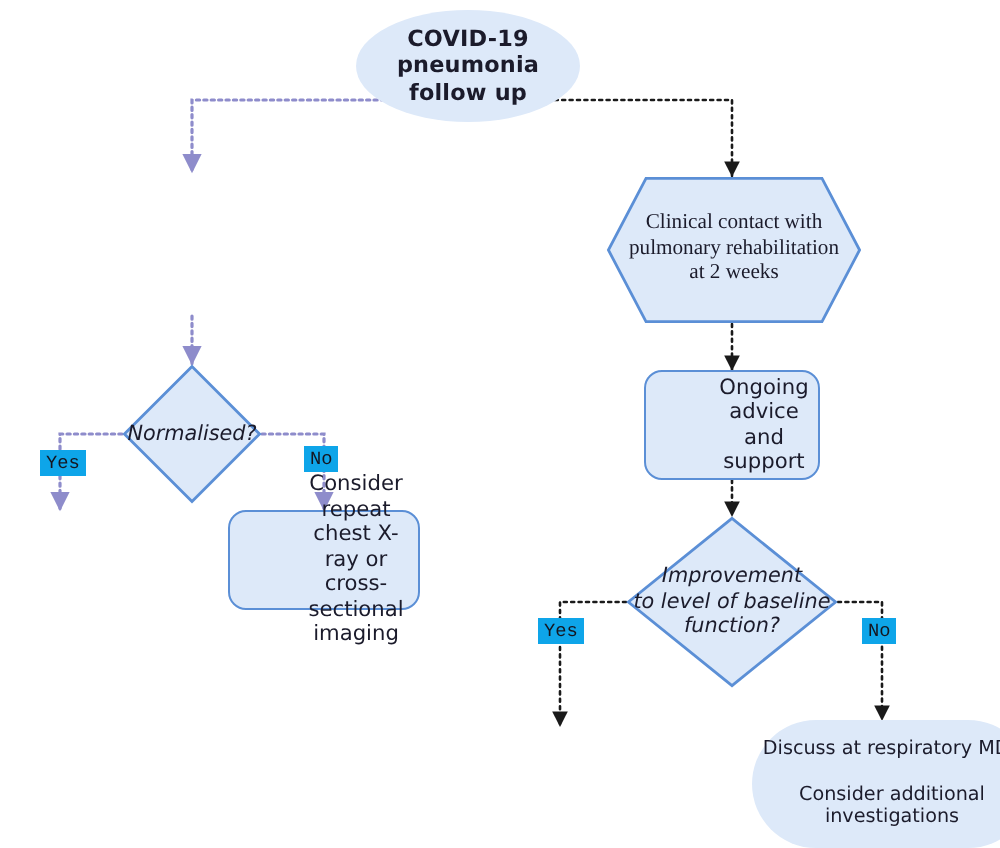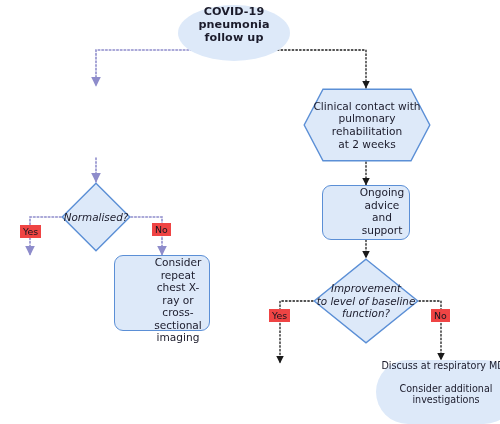--- a/index.html
+++ b/index.html
@@ -5,41 +5,41 @@
 <style>
   html,body{margin:0;padding:0;background:#ffffff;}
   body{
     width:500px;height:424px;position:relative;overflow:hidden;
     font-family:"DejaVu Sans","Liberation Sans",sans-serif;
     color:#1b1b2b;
   }
   #canvas{position:absolute;inset:0;width:500px;height:424px;}
   svg.layer{position:absolute;left:0;top:0;width:500px;height:424px;overflow:visible;}
 
-  .node{position:absolute;box-sizing:border-box;display:flex;align-items:flex-start;
+  .node{position:absolute;box-sizing:border-box;display:flex;align-items:center;
         justify-content:center;text-align:center;line-height:1.18;
         background:#dde9f9;border:1.4px solid #5b8fd6;}
   .node .txt{display:block;width:100%;padding:0 4px;white-space:pre-line;}
 
   .n-start{border:none;background:#dde9f9;border-radius:50%;font-weight:bold;
            font-size:11.2px;letter-spacing:.1px;}
   .n-stadium{border-radius:999px;font-size:11px;}
   .n-round{border-radius:9px;font-size:10.6px;padding-left:32px;}
   .n-hex{border:none;background:transparent;font-size:10.6px;}
   .n-diamond{border:none;background:transparent;font-style:italic;font-size:10.4px;}
 
   .hexwrap,.diawrap{position:absolute;}
   .hexwrap svg,.diawrap svg{position:absolute;left:0;top:0;}
   .shape-label{position:absolute;left:0;top:0;width:100%;height:100%;
      display:flex;align-items:center;justify-content:center;text-align:center;
      line-height:1.2;white-space:pre-line;}
 
-  .edge-label{position:absolute;background:#ef4444;color:#15151f;
+  .edge-label{position:absolute;background:#0ea5e9;color:#15151f;
      font-size:9.4px;line-height:1;padding:2px 3px;text-align:center;
-     white-space:nowrap;}
+     white-space:nowrap;font-family:Liberation Mono, monospace;}
 </style>
 </head>
 <body>
 
 <div id="canvas">
 
   <svg class="layer" aria-hidden="true">
     <defs>
       <marker id="arrowL" markerWidth="7" markerHeight="7" refX="5.6" refY="3" orient="auto">
         <path d="M0,0 L6,3 L0,6 z" fill="#8e8ccb"></path>
@@ -81,28 +81,28 @@
 
 
   <div class="diawrap" style="left:61px;top:182px;width:70px;height:70px;">
     <svg width="70" height="70" aria-hidden="true">
       <polygon points="35,1.2 68.8,35 35,68.8 1.2,35" fill="#dde9f9" stroke="#5b8fd6" stroke-width="1.4"></polygon>
     </svg>
     <div class="shape-label n-diamond">Normalised?</div>
   </div>
 
 
-  <div class="node n-round" style="left:114px;top:255px;width:96px;height:76px;">
+  <div class="node n-round" style="left:114px;top:255px;width:96px;height:50px;">
     <span class="txt">Consider repeat
 chest X-ray or
 cross-sectional
 imaging</span>
   </div>
 
-  <div class="hexwrap" style="left:303px;top:88px;width:128px;height:74px;">
+  <div class="hexwrap" style="left:303px;top:88px;width:128px;height:74px;font-family:Liberation Serif, serif;">
     <svg width="128" height="74" aria-hidden="true">
       <polygon points="20,1.2 108,1.2 126.8,37 108,72.8 20,72.8 1.2,37" fill="#dde9f9" stroke="#5b8fd6" stroke-width="1.4"></polygon>
     </svg>
     <div class="shape-label n-hex">Clinical contact with
 pulmonary rehabilitation
 at 2 weeks</div>
   </div>
 
   <div class="node n-round" style="left:322px;top:185px;width:88px;height:55px;">
     <span class="txt">Ongoing advice

